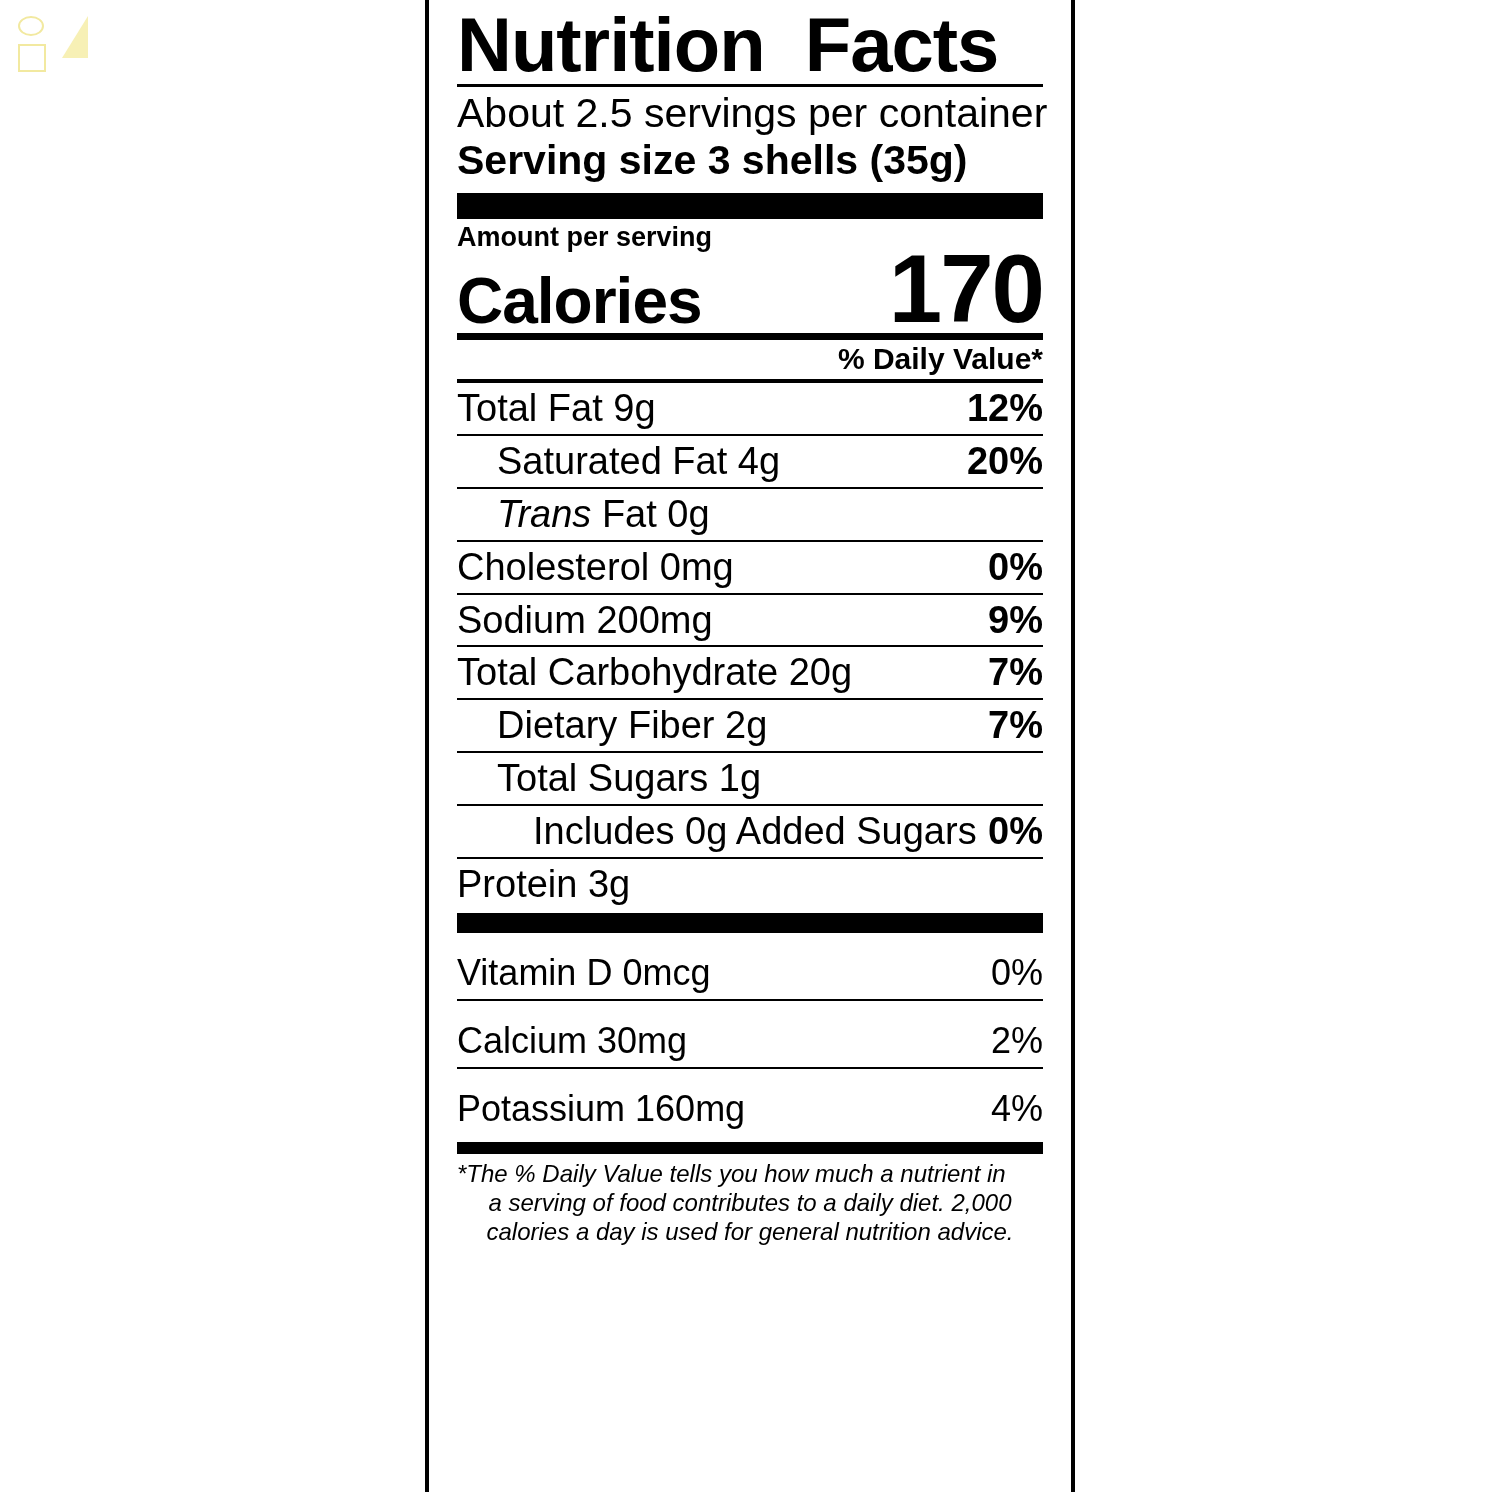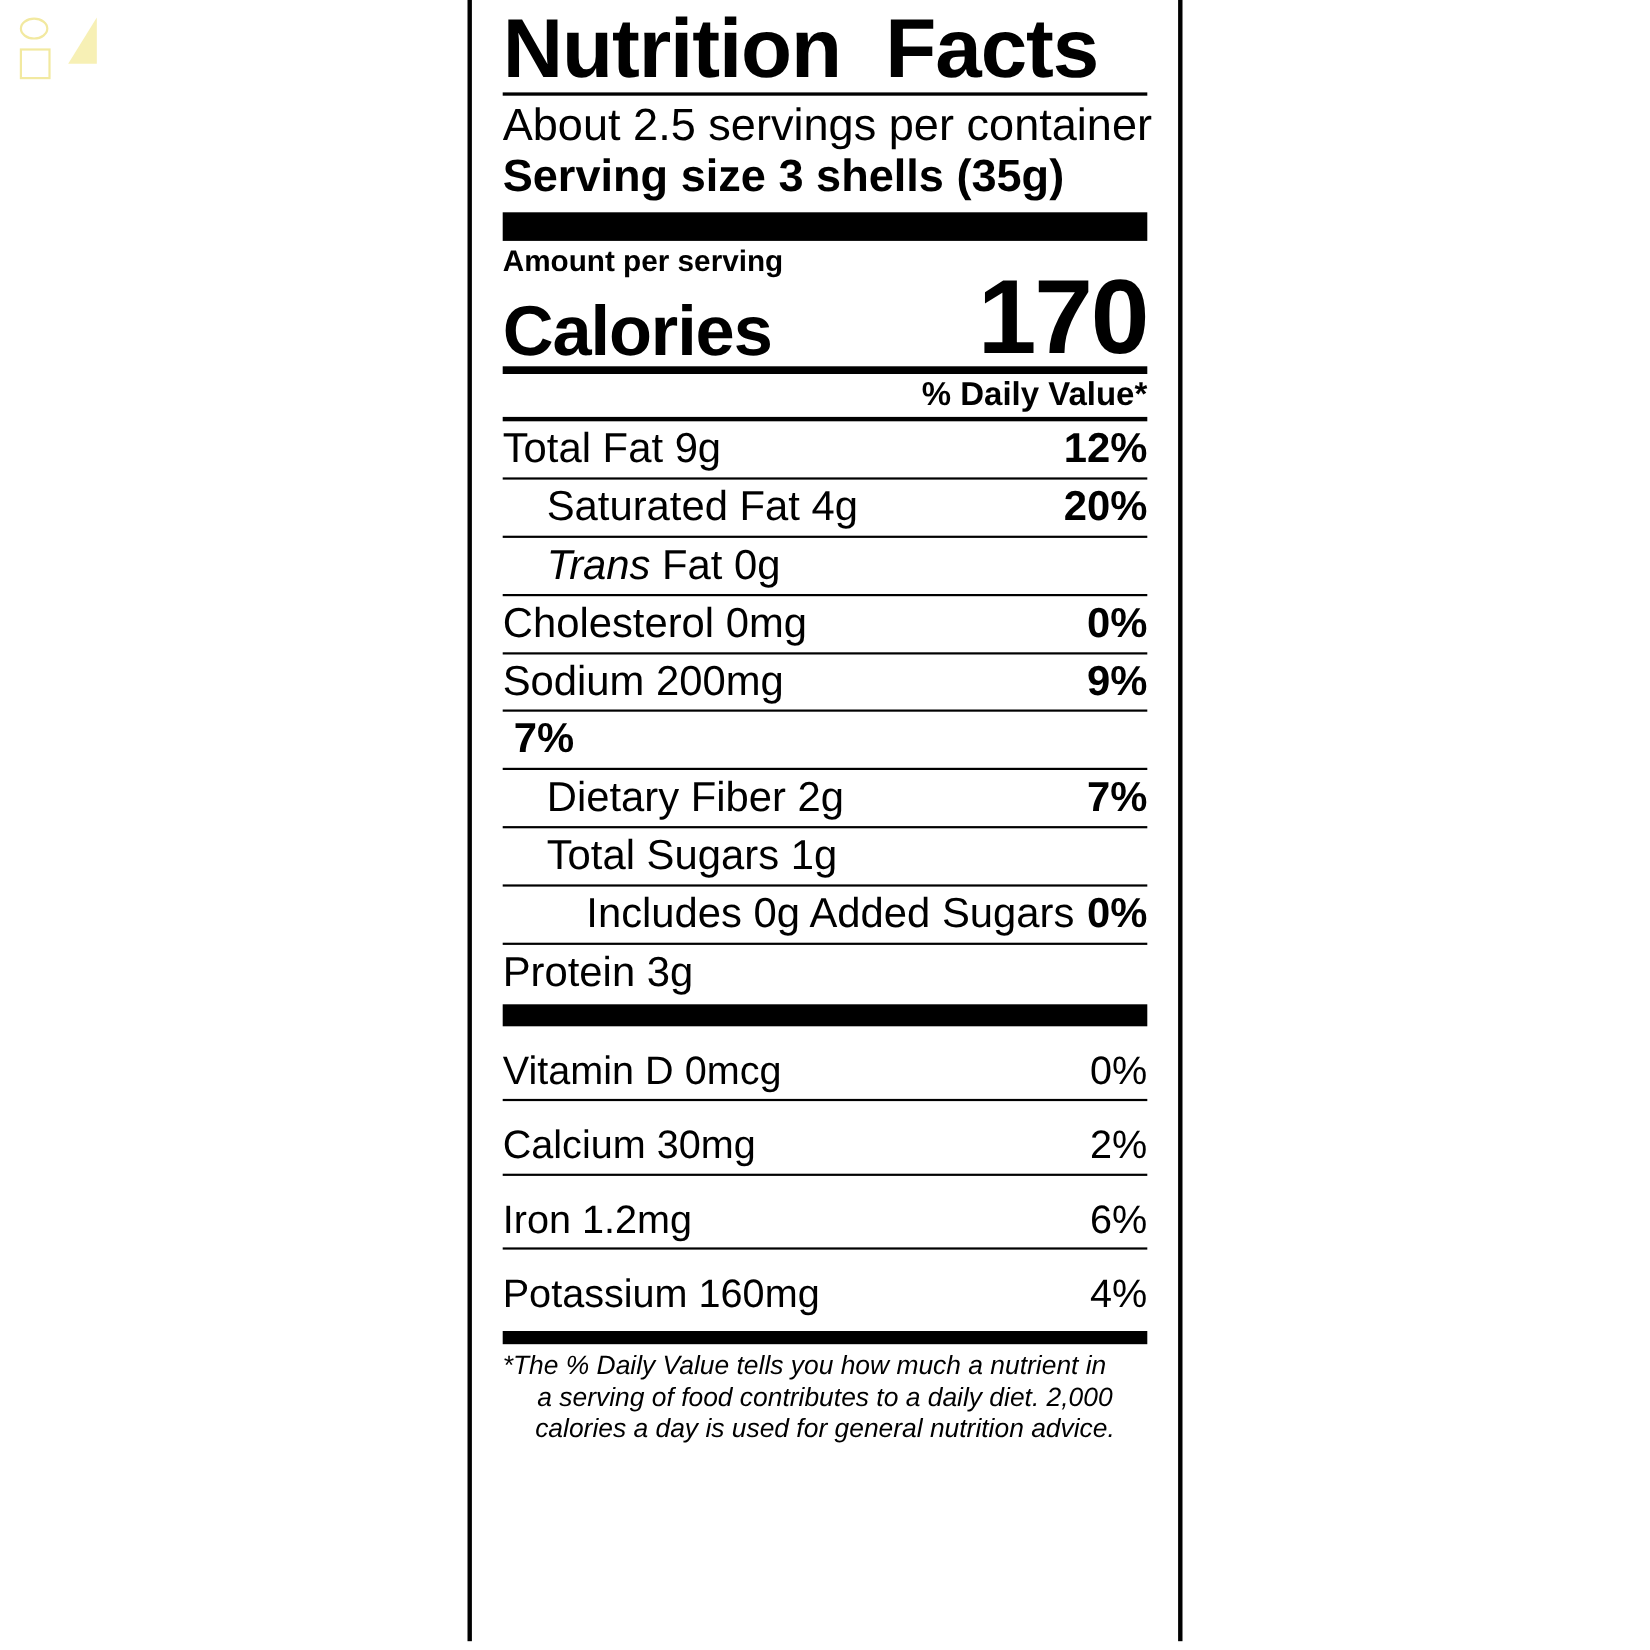--- a/index.html
+++ b/index.html
@@ -248,20 +248,24 @@
 
     <div class="row">
       <div class="name">
         <b>Sodium</b>
         <span>200mg</span>
       </div>
       <div class="pct">9%</div>
     </div>
 
     <div class="row">
+      <div class="name">
+        <b>Total Carbohydrate</b>
+        <span>20g</span>
+      </div>
       <div class="pct">7%</div>
     </div>
 
     <div class="row indent1">
       <div class="name">
         <span>Dietary Fiber</span>
         <span>2g</span>
       </div>
       <div class="pct">7%</div>
     </div>
@@ -291,24 +295,20 @@
 
     <div class="thickbar2"></div>
 
     <div class="vrow">
       <div>Vitamin D 0mcg</div>
       <div class="pct">0%</div>
     </div>
     <div class="vrow">
       <div>Calcium 30mg</div>
       <div class="pct">2%</div>
-    </div>
-    <div class="vrow">
-      <div>Iron 1.2mg</div>
-      <div class="pct">6%</div>
     </div>
     <div class="vrow last">
       <div>Potassium 160mg</div>
       <div class="pct">4%</div>
     </div>
 
     <div class="thickbar3"></div>
 
     <div class="footnote">
       <div>*The % Daily Value tells you how much a nutrient in</div>

